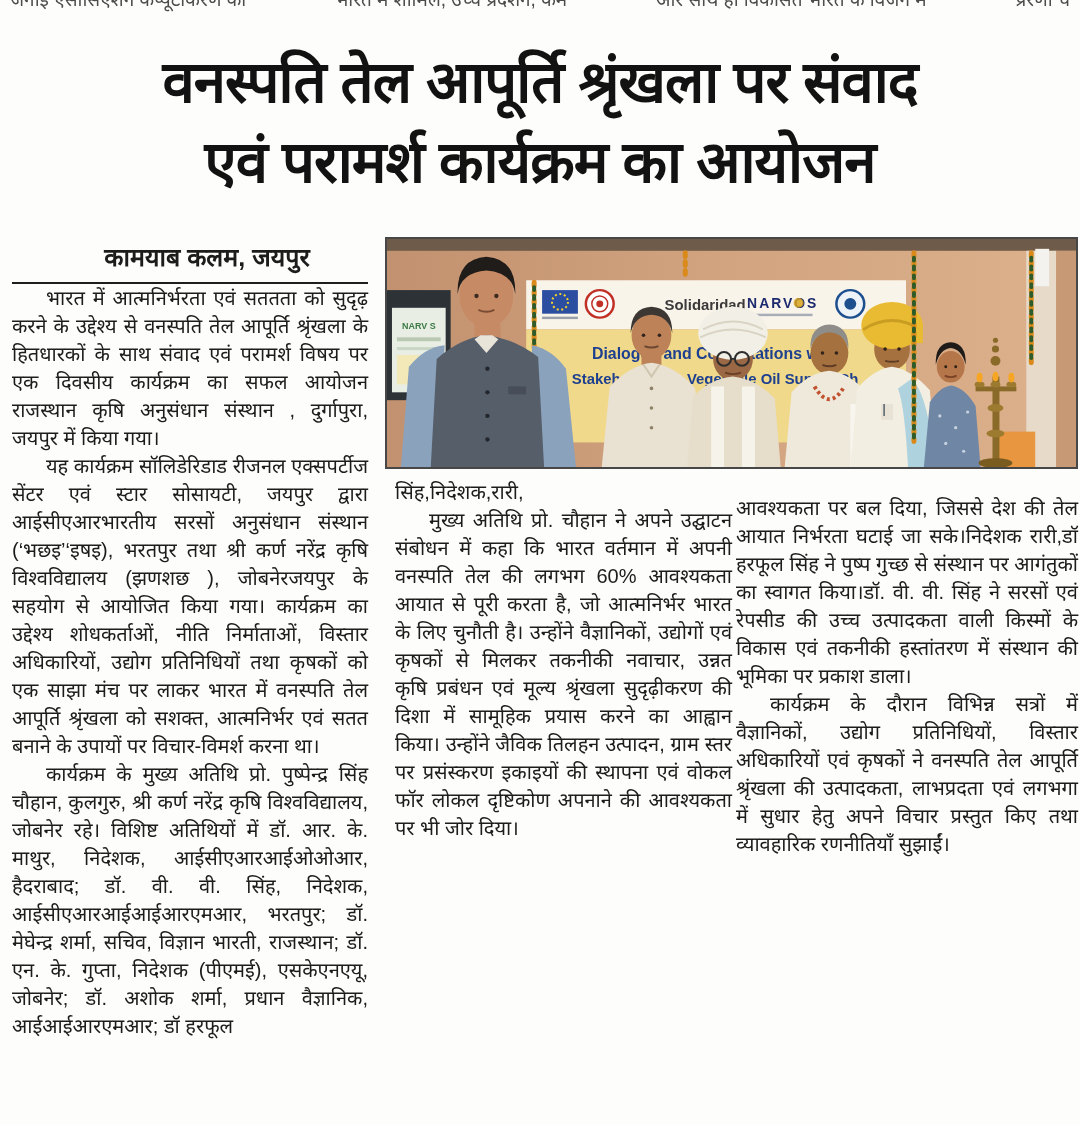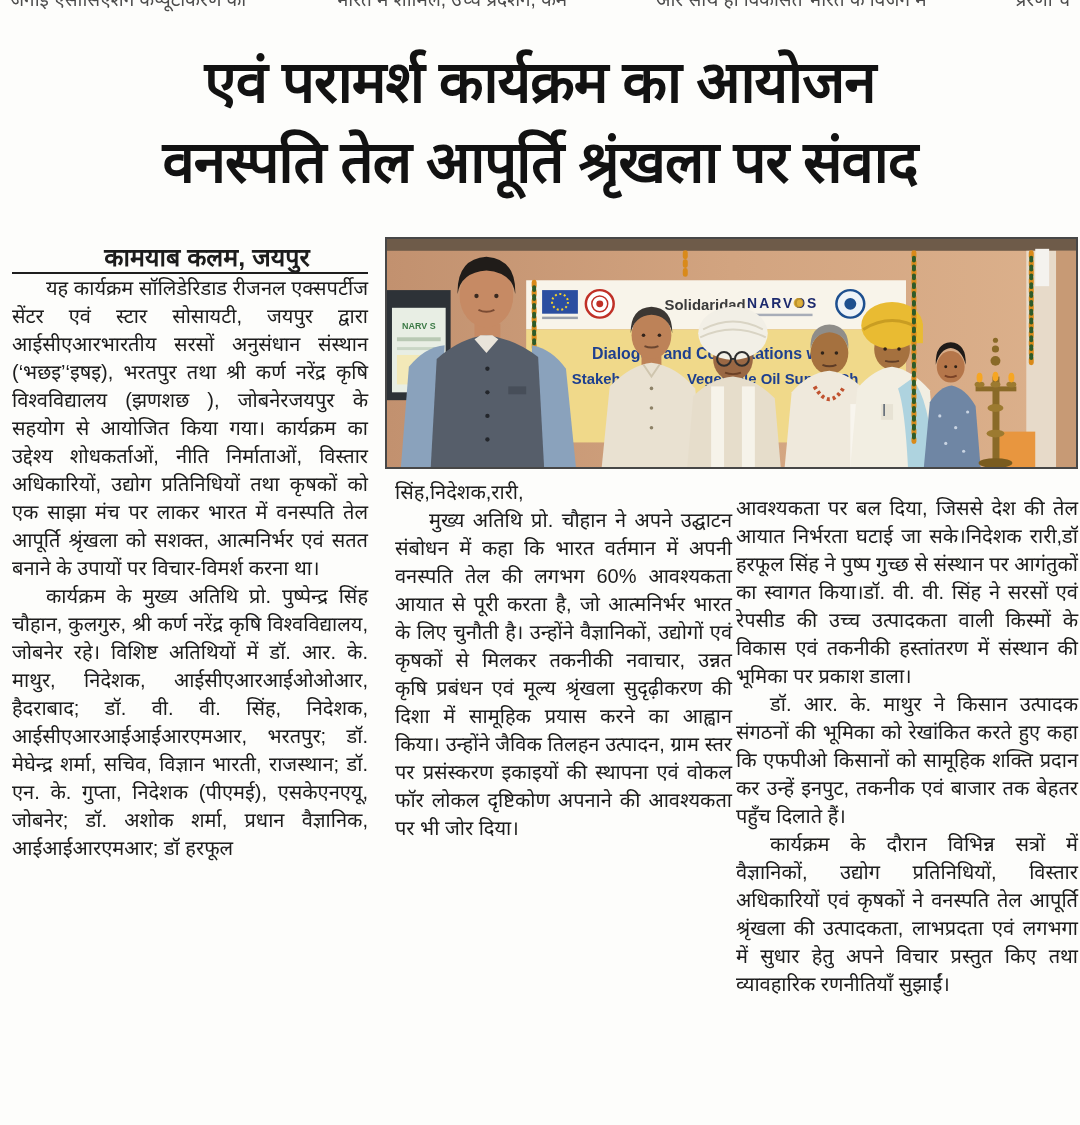--- a/index.html
+++ b/index.html
@@ -49,21 +49,21 @@
   .col p.noindent{text-indent:0;}
   .col1{left:12px;top:240px;width:356px;}
   .col2{left:395px;top:478px;width:337px;}
   .col3{left:736px;top:494px;width:342px;}
 
   .byline{
     text-align:center;
     font-weight:700;
     font-size:25px;
     line-height:30px;
-    padding:2px 0 0 0;
+    padding:2px 0 10px 0;
     margin:0 2px 12px 2px;
     border-bottom:2.5px solid #1e1e1e;
     text-indent:0;
   }
 
   
   .photo-frame{
     position:absolute;left:385px;top:237px;width:693px;height:232px;
     box-sizing:border-box;
     border:2px solid #474747;
@@ -79,26 +79,27 @@
   <div class="top-strip">
     <div class="top-strip-inner">
       <span>जनाई एसोसिएशन कंप्यूटीकरण की</span>
       <span>भारत में शामिल, उच्च प्रदर्शन, कम</span>
       <span>और साथ ही विकसित भारत के विजन में</span>
       <span>प्रेरणा च</span>
     </div>
   </div>
 
   <div class="headline">
+    <div>वनस्पति तेल आपूर्ति श्रृंखला पर संवाद</div>
     <div>एवं परामर्श कार्यक्रम का आयोजन</div>
-    <div>वनस्पति तेल आपूर्ति श्रृंखला पर संवाद</div>
   </div>
 
   <div class="col col1">
     <p class="byline">कामयाब कलम, जयपुर</p>
+    <p>भारत में आत्मनिर्भरता एवं सततता को सुदृढ़ करने के उद्देश्य से वनस्पति तेल आपूर्ति श्रृंखला के हितधारकों के साथ संवाद एवं परामर्श विषय पर एक दिवसीय कार्यक्रम का सफल आयोजन राजस्थान कृषि अनुसंधान संस्थान , दुर्गापुरा, जयपुर में किया गया।</p>
     <p>यह कार्यक्रम सॉलिडेरिडाड रीजनल एक्सपर्टीज सेंटर एवं स्टार सोसायटी, जयपुर द्वारा आईसीएआरभारतीय सरसों अनुसंधान संस्थान (‘भछइ’‘इषइ), भरतपुर तथा श्री कर्ण नरेंद्र कृषि विश्वविद्यालय (झणशछ ), जोबनेरजयपुर के सहयोग से आयोजित किया गया। कार्यक्रम का उद्देश्य शोधकर्ताओं, नीति निर्माताओं, विस्तार अधिकारियों, उद्योग प्रतिनिधियों तथा कृषकों को एक साझा मंच पर लाकर भारत में वनस्पति तेल आपूर्ति श्रृंखला को सशक्त, आत्मनिर्भर एवं सतत बनाने के उपायों पर विचार-विमर्श करना था।</p>
     <p>कार्यक्रम के मुख्य अतिथि प्रो. पुष्पेन्द्र सिंह चौहान, कुलगुरु, श्री कर्ण नरेंद्र कृषि विश्वविद्यालय, जोबनेर रहे। विशिष्ट अतिथियों में डॉ. आर. के. माथुर, निदेशक, आईसीएआरआईओओआर, हैदराबाद; डॉ. वी. वी. सिंह, निदेशक, आईसीएआरआईआईआरएमआर, भरतपुर; डॉ. मेघेन्द्र शर्मा, सचिव, विज्ञान भारती, राजस्थान; डॉ. एन. के. गुप्ता, निदेशक (पीएमई), एसकेएनएयू, जोबनेर; डॉ. अशोक शर्मा, प्रधान वैज्ञानिक, आईआईआरएमआर; डॉ हरफूल</p>
   </div>
 
   <div class="photo-frame">
     <svg viewBox="0 0 693 232" preserveAspectRatio="none">
       <defs>
         <linearGradient id="wallg" x1="0" y1="0" x2="1" y2="0">
           <stop offset="0" stop-color="#c2916f"></stop>
           <stop offset="0.5" stop-color="#d2a480"></stop>
@@ -274,17 +275,16 @@
     </svg>
   </div>
 
   <div class="col col2">
     <p class="noindent">सिंह,निदेशक,रारी,</p>
     <p>मुख्य अतिथि प्रो. चौहान ने अपने उद्घाटन संबोधन में कहा कि भारत वर्तमान में अपनी वनस्पति तेल की लगभग 60% आवश्यकता आयात से पूरी करता है, जो आत्मनिर्भर भारत के लिए चुनौती है। उन्होंने वैज्ञानिकों, उद्योगों एवं कृषकों से मिलकर तकनीकी नवाचार, उन्नत कृषि प्रबंधन एवं मूल्य श्रृंखला सुदृढ़ीकरण की दिशा में सामूहिक प्रयास करने का आह्वान किया। उन्होंने जैविक तिलहन उत्पादन, ग्राम स्तर पर प्रसंस्करण इकाइयों की स्थापना एवं वोकल फॉर लोकल दृष्टिकोण अपनाने की आवश्यकता पर भी जोर दिया।</p>
   </div>
 
   <div class="col col3">
     <p class="noindent">आवश्यकता पर बल दिया, जिससे देश की तेल आयात निर्भरता घटाई जा सके।निदेशक रारी,डॉ हरफूल सिंह ने पुष्प गुच्छ से संस्थान पर आगंतुकों का स्वागत किया।डॉ. वी. वी. सिंह ने सरसों एवं रेपसीड की उच्च उत्पादकता वाली किस्मों के विकास एवं तकनीकी हस्तांतरण में संस्थान की भूमिका पर प्रकाश डाला।</p>
-    <p>डॉ. आर. के. माथुर ने किसान उत्पादक संगठनों की भूमिका को रेखांकित करते हुए कहा कि एफपीओ किसानों को सामूहिक शक्ति प्रदान कर उन्हें इनपुट, तकनीक एवं बाजार तक बेहतर पहुँच दिलाते हैं।</p>
     <p>कार्यक्रम के दौरान विभिन्न सत्रों में वैज्ञानिकों, उद्योग प्रतिनिधियों, विस्तार अधिकारियों एवं कृषकों ने वनस्पति तेल आपूर्ति श्रृंखला की उत्पादकता, लाभप्रदता एवं लगभगा में सुधार हेतु अपने विचार प्रस्तुत किए तथा व्यावहारिक रणनीतियाँ सुझाईं।</p>
   </div>
 
 </div>
 
 </body></html>

